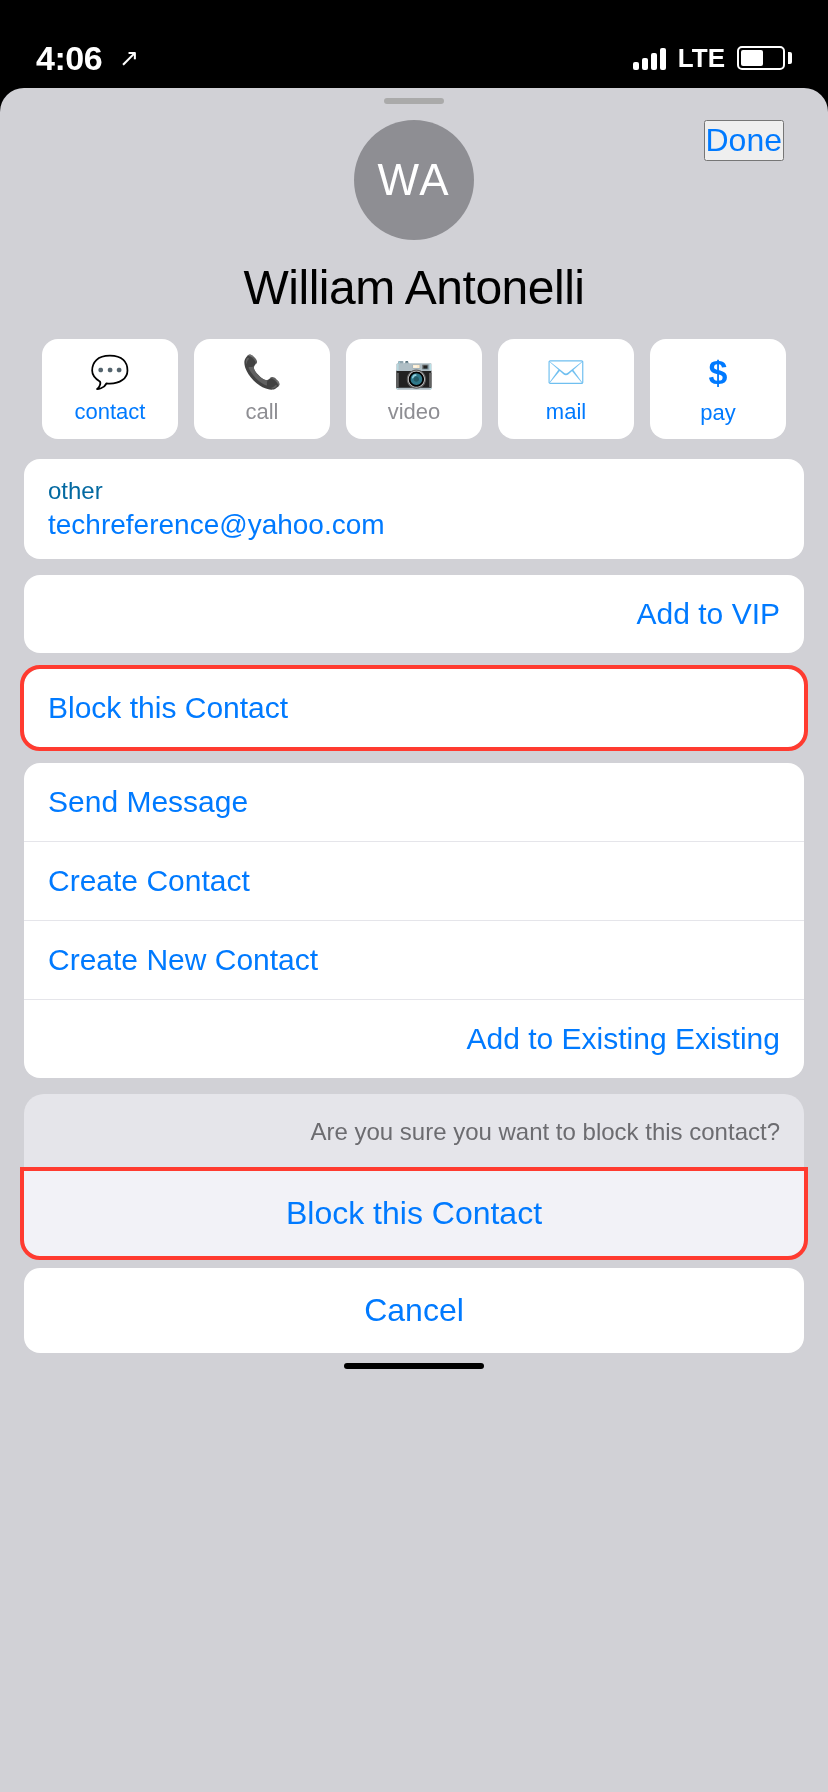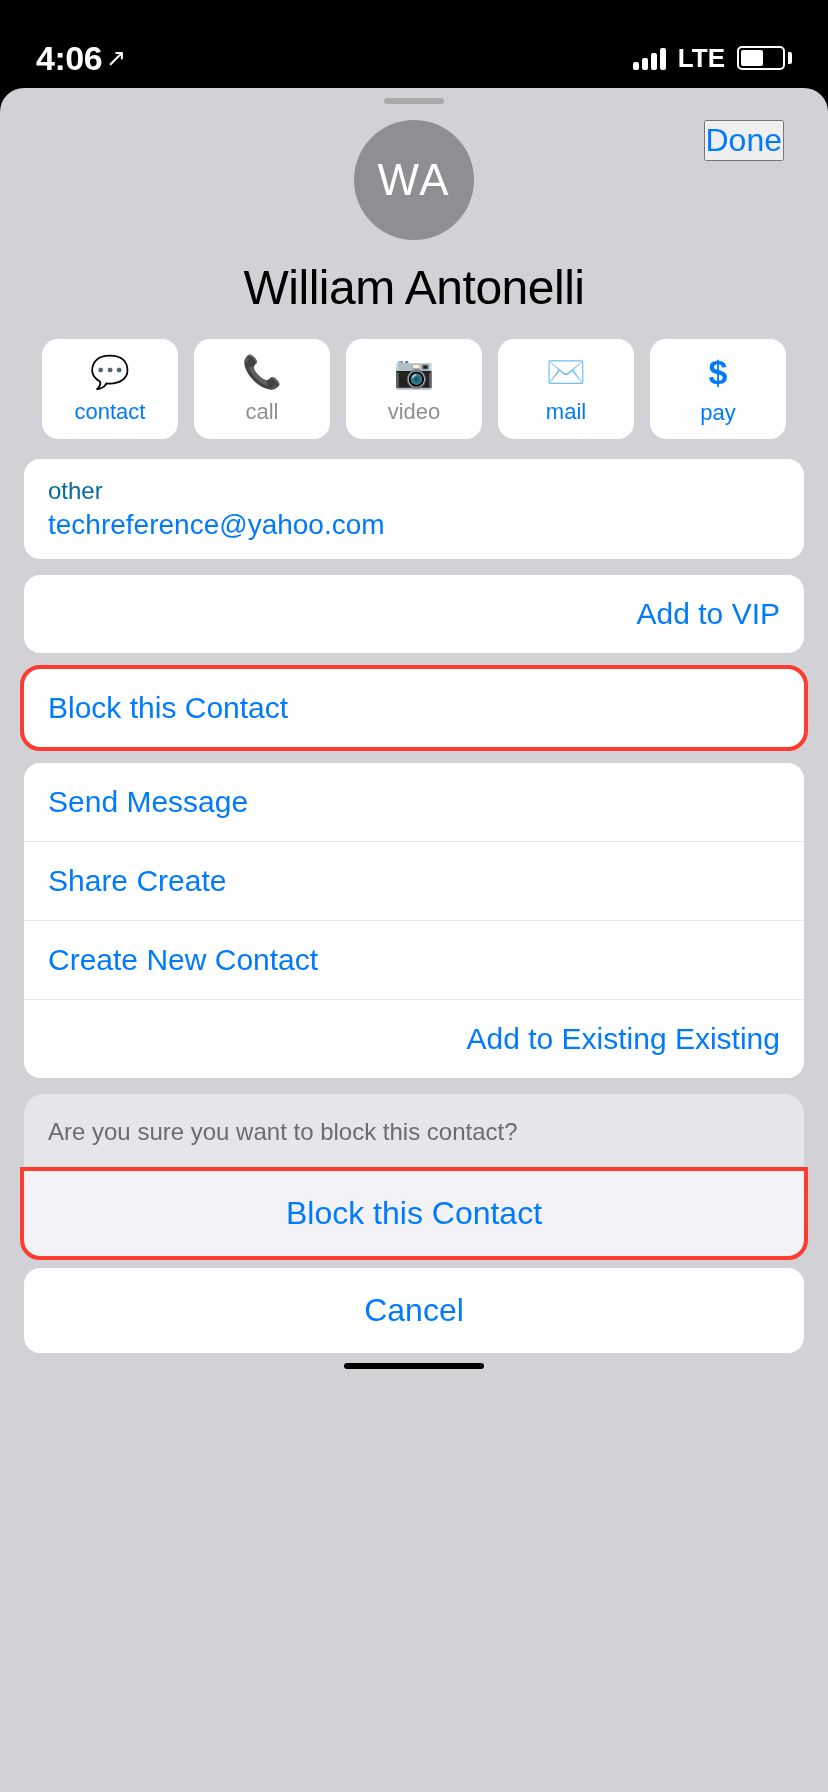--- a/index.html
+++ b/index.html
@@ -265,21 +265,21 @@
 
     
     .bottom-action-sheet {
       background: #e5e5ea;
       border-radius: 20px;
       margin: 0 24px;
     }
 
     .bottom-sheet-message {
       padding: 24px;
-      text-align: left;
+      text-align: right;
       font-size: 24px;
       color: #6c6c70;
       border-bottom: 1px solid #c7c7cc;
     }
 
     .bottom-sheet-confirm {
       padding: 24px;
       text-align: center;
       font-size: 32px;
       color: #007aff;
@@ -314,21 +314,21 @@
     .nav-icon {
       font-size: 24px;
       color: #fff;
       margin-left: 4px;
     }
   </style>
 </head>
 <body>
 
 <div class="status-bar">
-  <div class="status-time-wrap" style="display:flex;align-items:center;gap:0;">
+  <div class="status-time-wrap" style="display:flex;align-items:center;gap:13px;">
     <span class="status-time">4:06</span>
     <span class="nav-icon">↗</span>
   </div>
   <div class="status-right">
     <div class="signal-bars">
       <span></span>
         <span></span>
         <span></span>
         <span></span>
     </div>
@@ -388,21 +388,21 @@
   <div class="menu-section">
     <div class="menu-item">Add to VIP</div>
   </div>
 
   <div class="block-section">
     <div class="block-item">Block this Contact</div>
   </div>
 
   <div class="menu-section">
     <div class="menu-item">Send Message</div>
-    <div class="menu-item">Share Create</div>
+    <div class="menu-item">Create Contact</div>
     <div class="menu-item">Create New Contact</div>
     <div class="menu-item">Add to Existing Existing</div>
   </div>
 
   <div class="bottom-action-sheet">
     <div class="bottom-sheet-message">Are you sure you want to block this contact?</div>
     <div class="bottom-sheet-confirm">Block this Contact</div>
   </div>
 
   <div class="bottom-cancel">Cancel</div>

